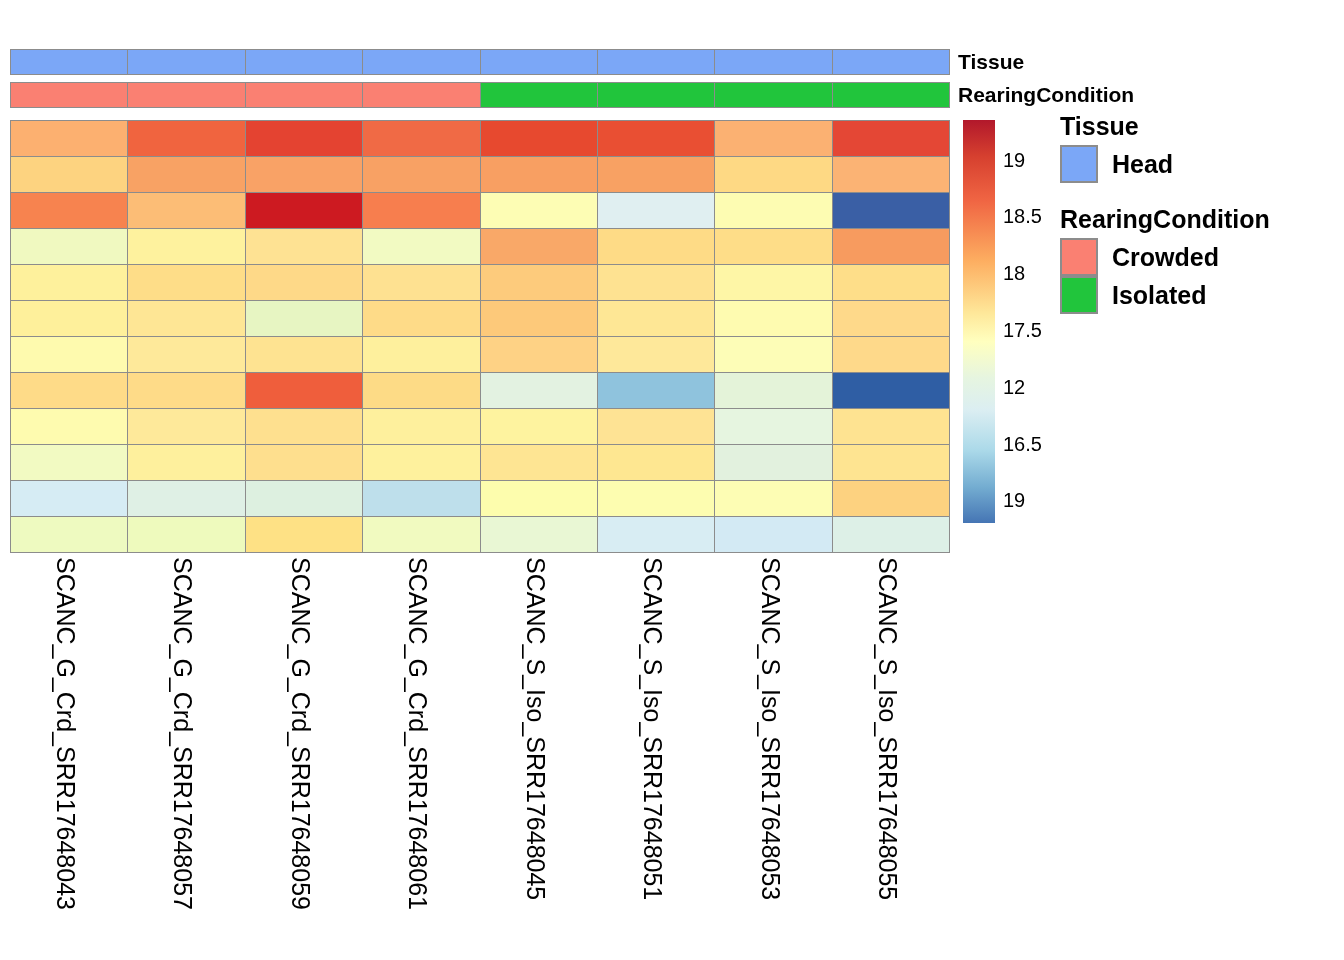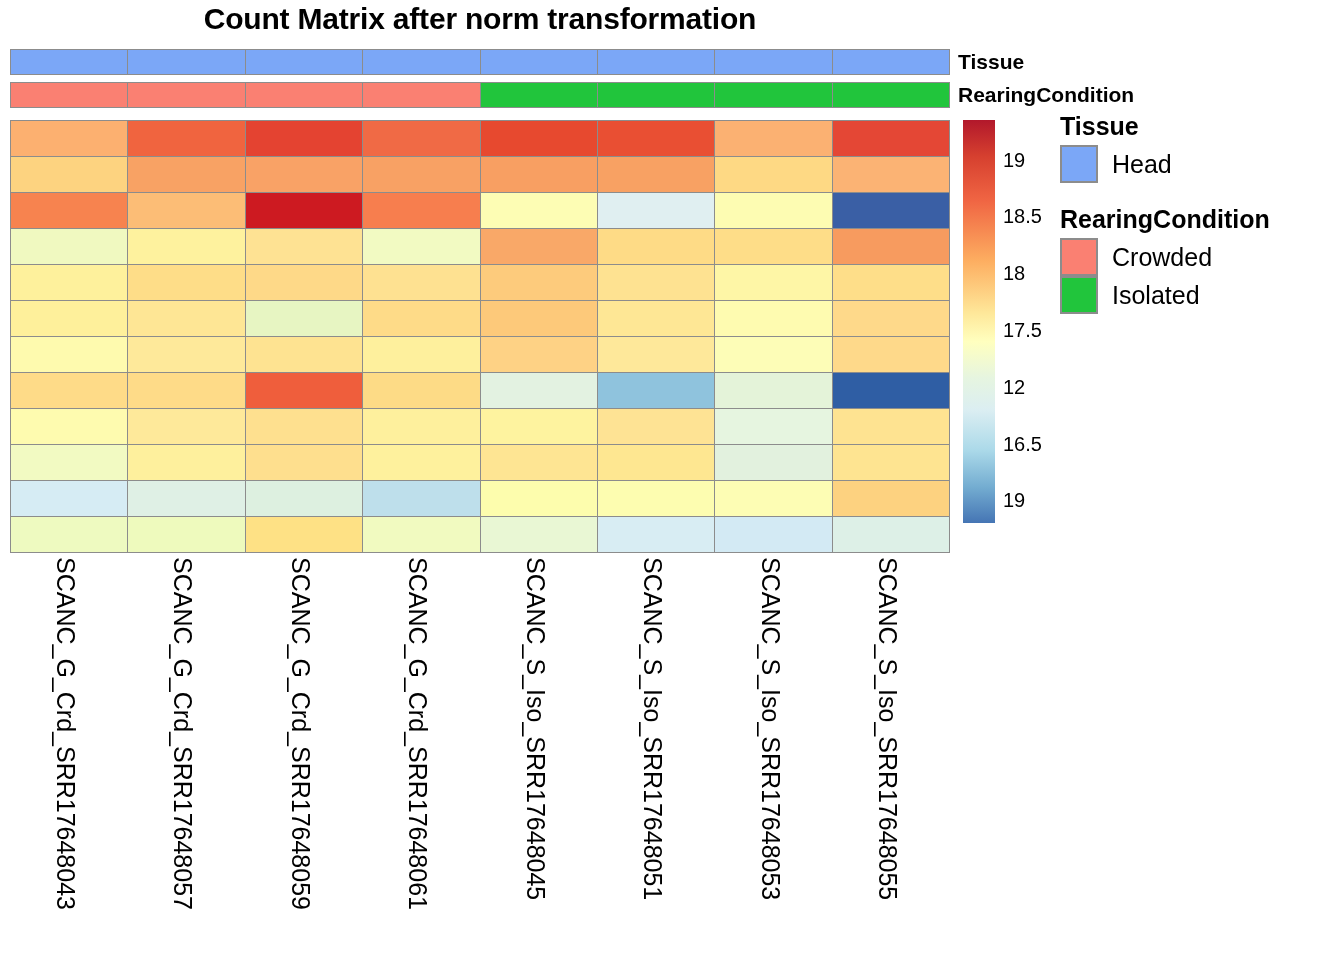--- a/index.html
+++ b/index.html
@@ -162,20 +162,21 @@
     font-size: 25px;
     font-weight: bold;
     color: #000000;
     white-space: nowrap;
     margin-bottom: 4px;
   }
   .legend-item {
     display: flex;
     align-items: center;
     height: 38px;
+    font-weight: bold;
   }
   .legend-swatch {
     width: 38px;
     height: 38px;
     border: 2px solid #8c8c8c;
     box-sizing: border-box;
     flex: 0 0 auto;
   }
   .legend-item-label {
     font-size: 25px;
@@ -184,21 +185,20 @@
     white-space: nowrap;
   }
   #legend-tissue  { top: 112px; }
   #legend-rearing { top: 205px; }
 </style>
 </head>
 <body>
 
 <div id="figure">
 
-  <div id="title">Count Matrix after norm transformation</div>
 
   <div class="anno-track" id="anno-tissue">
       <div class="anno-cell" title="Head" style="background: rgb(123, 167, 247);"></div>
       <div class="anno-cell" title="Head" style="background: rgb(123, 167, 247);"></div>
       <div class="anno-cell" title="Head" style="background: rgb(123, 167, 247);"></div>
       <div class="anno-cell" title="Head" style="background: rgb(123, 167, 247);"></div>
       <div class="anno-cell" title="Head" style="background: rgb(123, 167, 247);"></div>
       <div class="anno-cell" title="Head" style="background: rgb(123, 167, 247);"></div>
       <div class="anno-cell" title="Head" style="background: rgb(123, 167, 247);"></div>
       <div class="anno-cell" title="Head" style="background: rgb(123, 167, 247);"></div>

